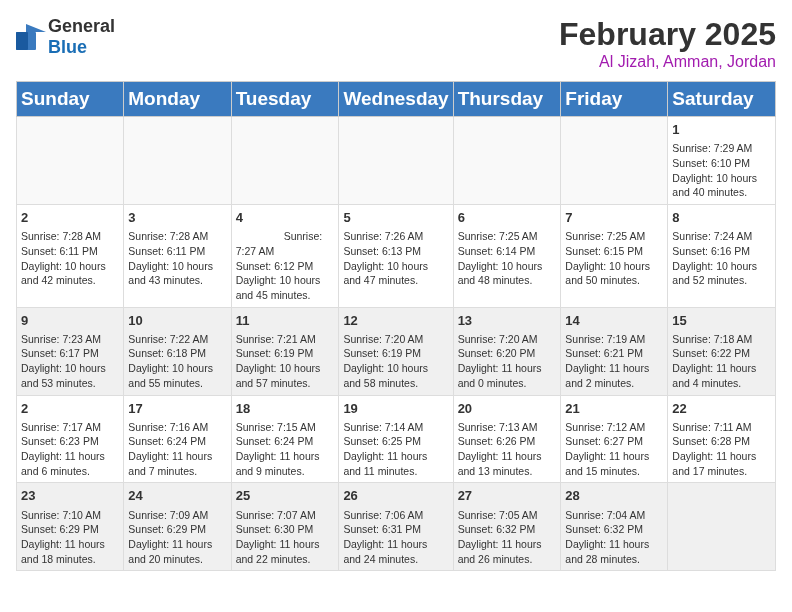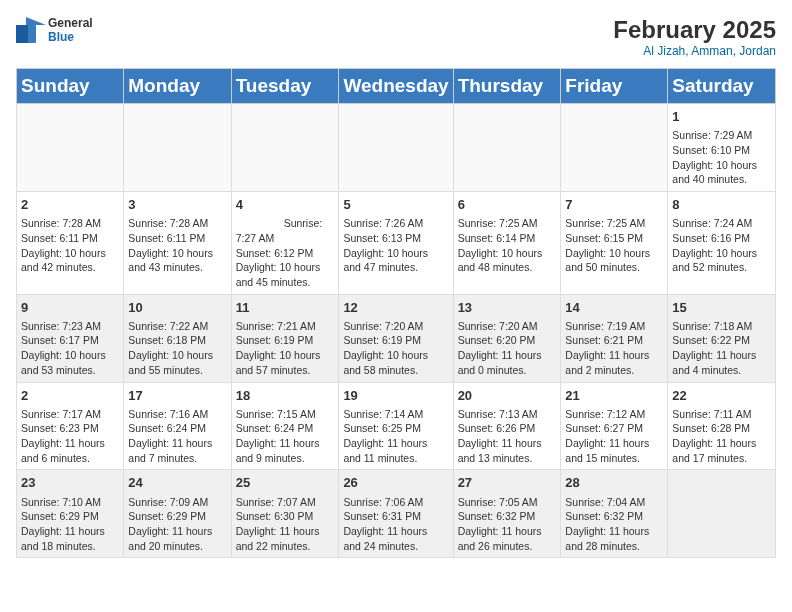--- a/index.html
+++ b/index.html
@@ -12,40 +12,40 @@
     }
     .header-section {
       display: flex;
       justify-content: space-between;
       align-items: flex-start;
       margin-bottom: 10px;
     }
     .logo {
       display: flex;
       align-items: center;
-      font-size: 12px;
+      font-size: 18px;
       font-weight: bold;
     }
     .logo-general {
       color: #333;
     }
     .logo-blue {
       color: #1a6eb5;
     }
     .title-block {
       text-align: right;
     }
     .month-title {
-      font-size: 24px;
+      font-size: 32px;
       font-weight: bold;
       color: #333;
     }
     .location-title {
-      font-size: 12px;
-      color: #0369a1;
+      font-size: 16px;
+      color: #a21caf;
     }
     .calendar {
       width: 100%;
       border-collapse: collapse;
       font-size: 11px;
     }
     .calendar th {
       background-color: #3a7abf;
       color: #fff;
       padding: 6px 4px;

